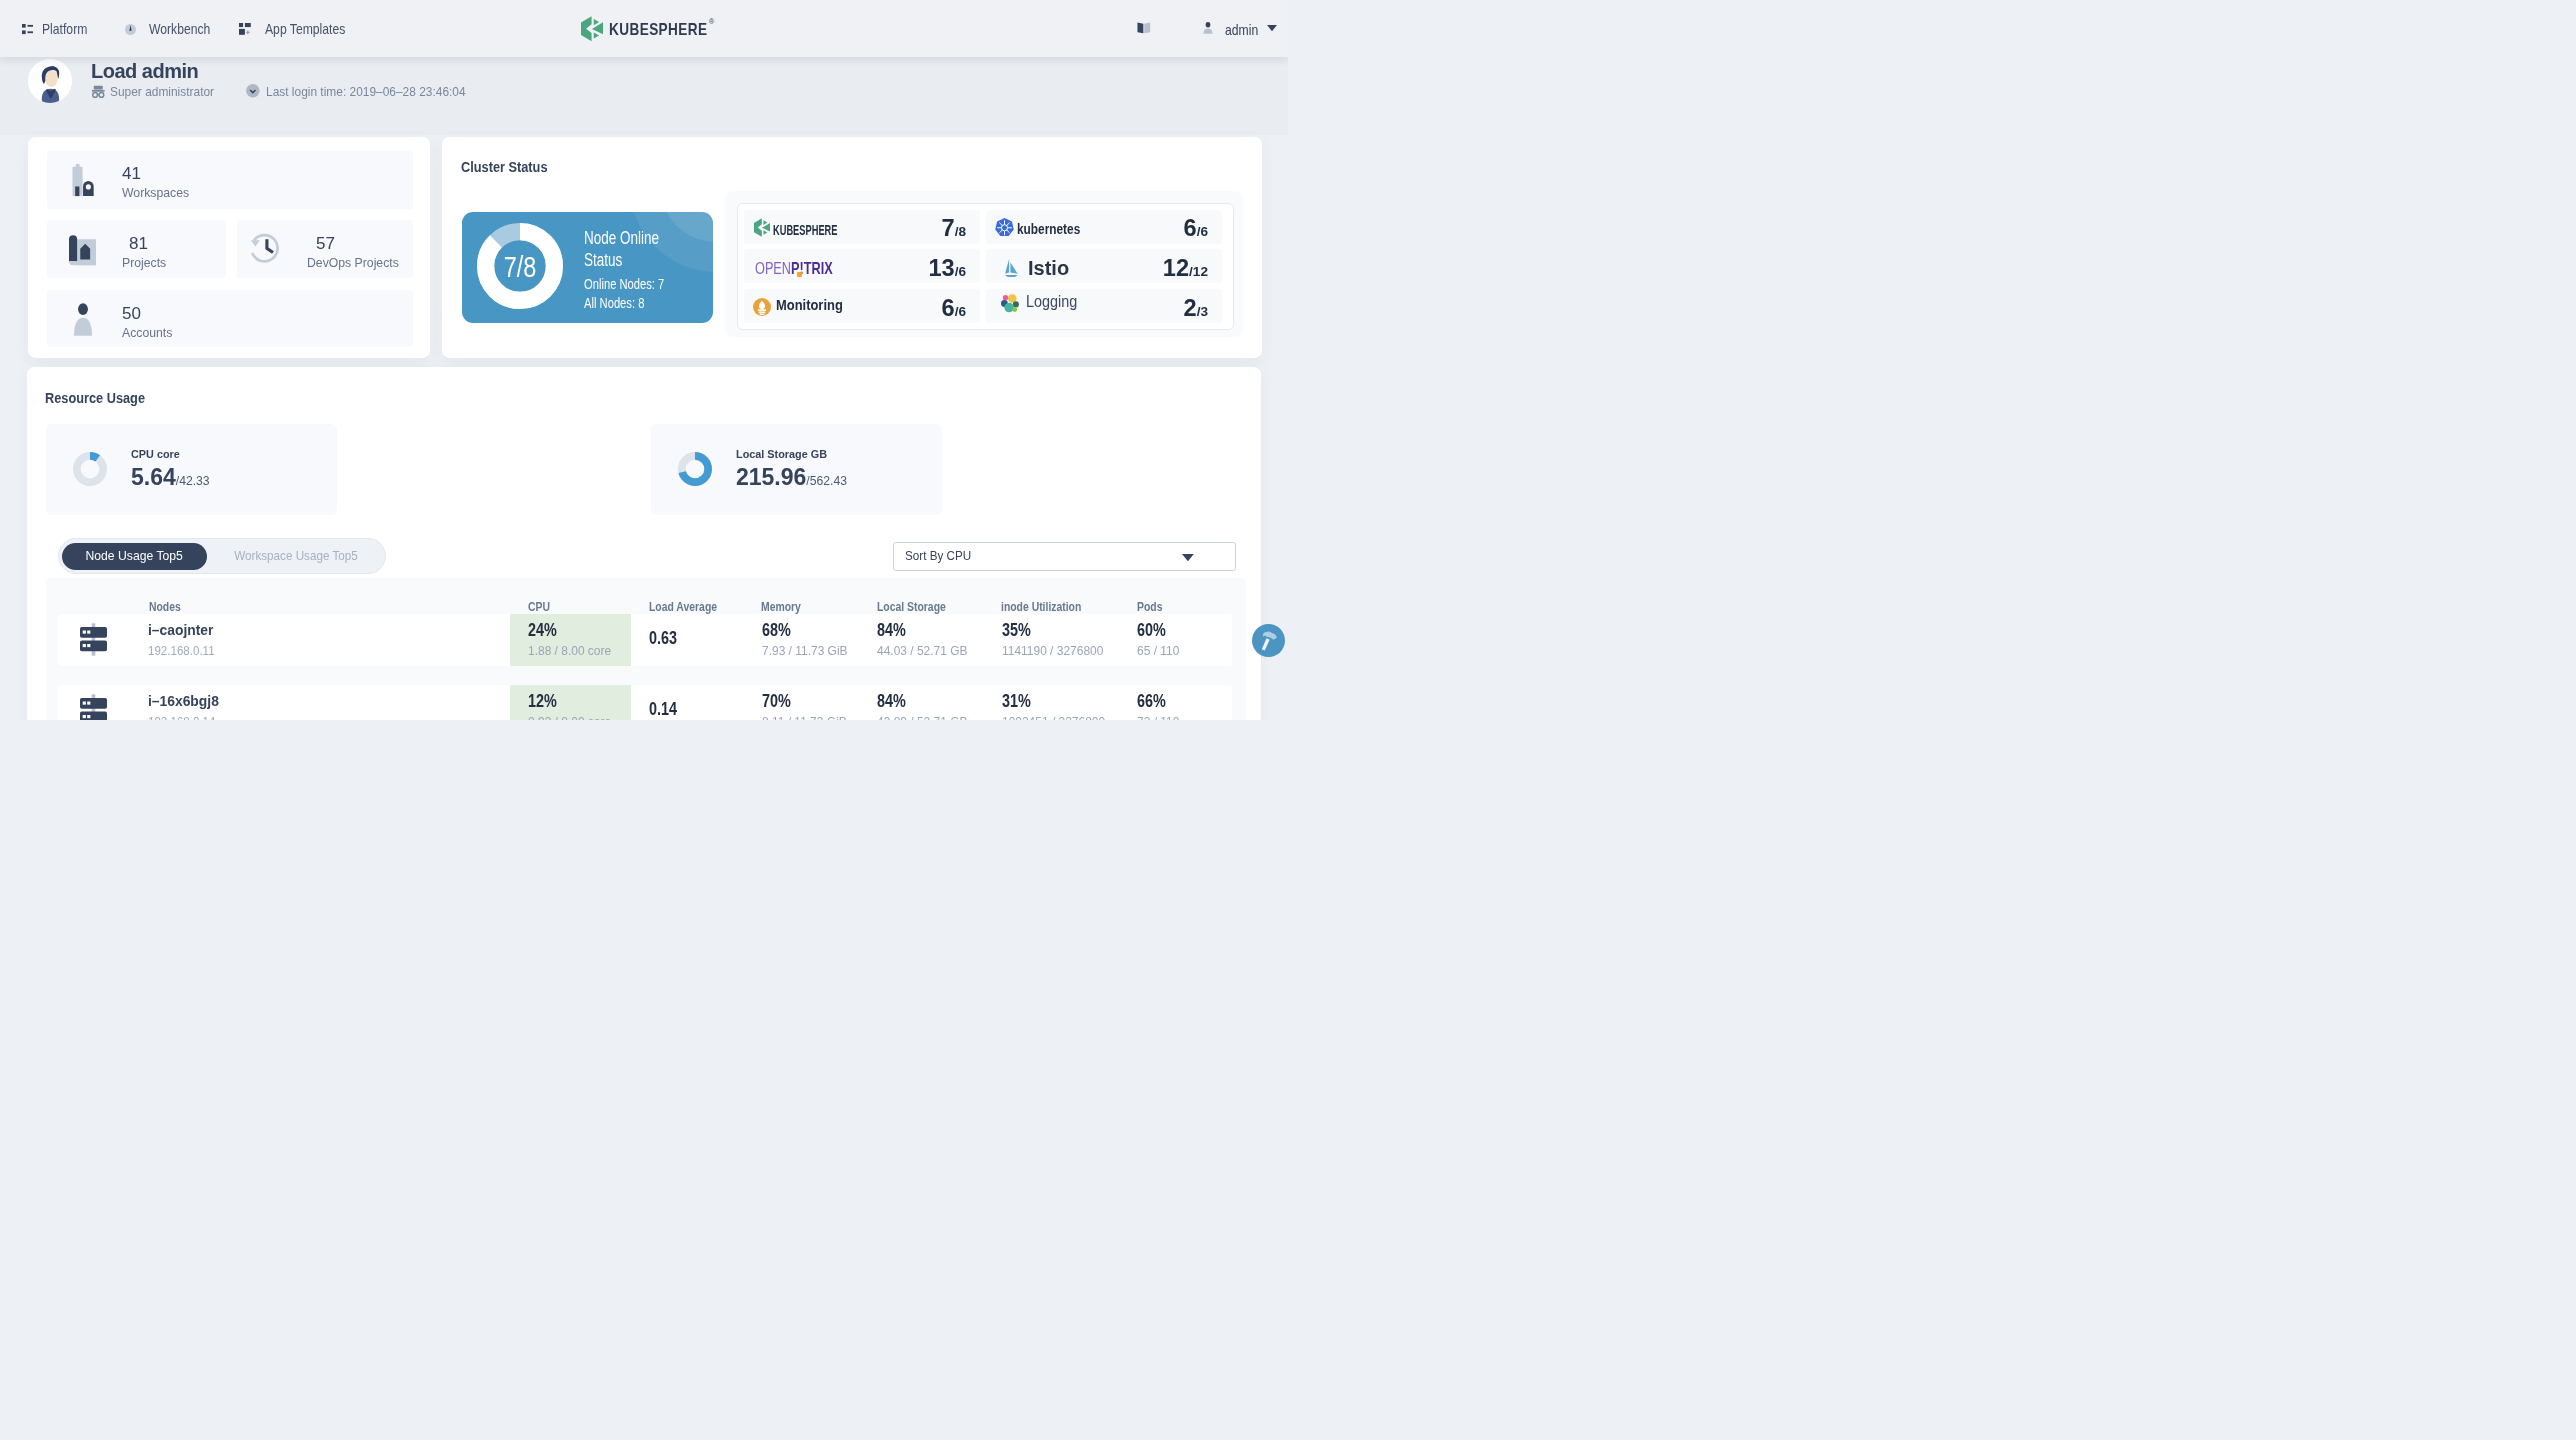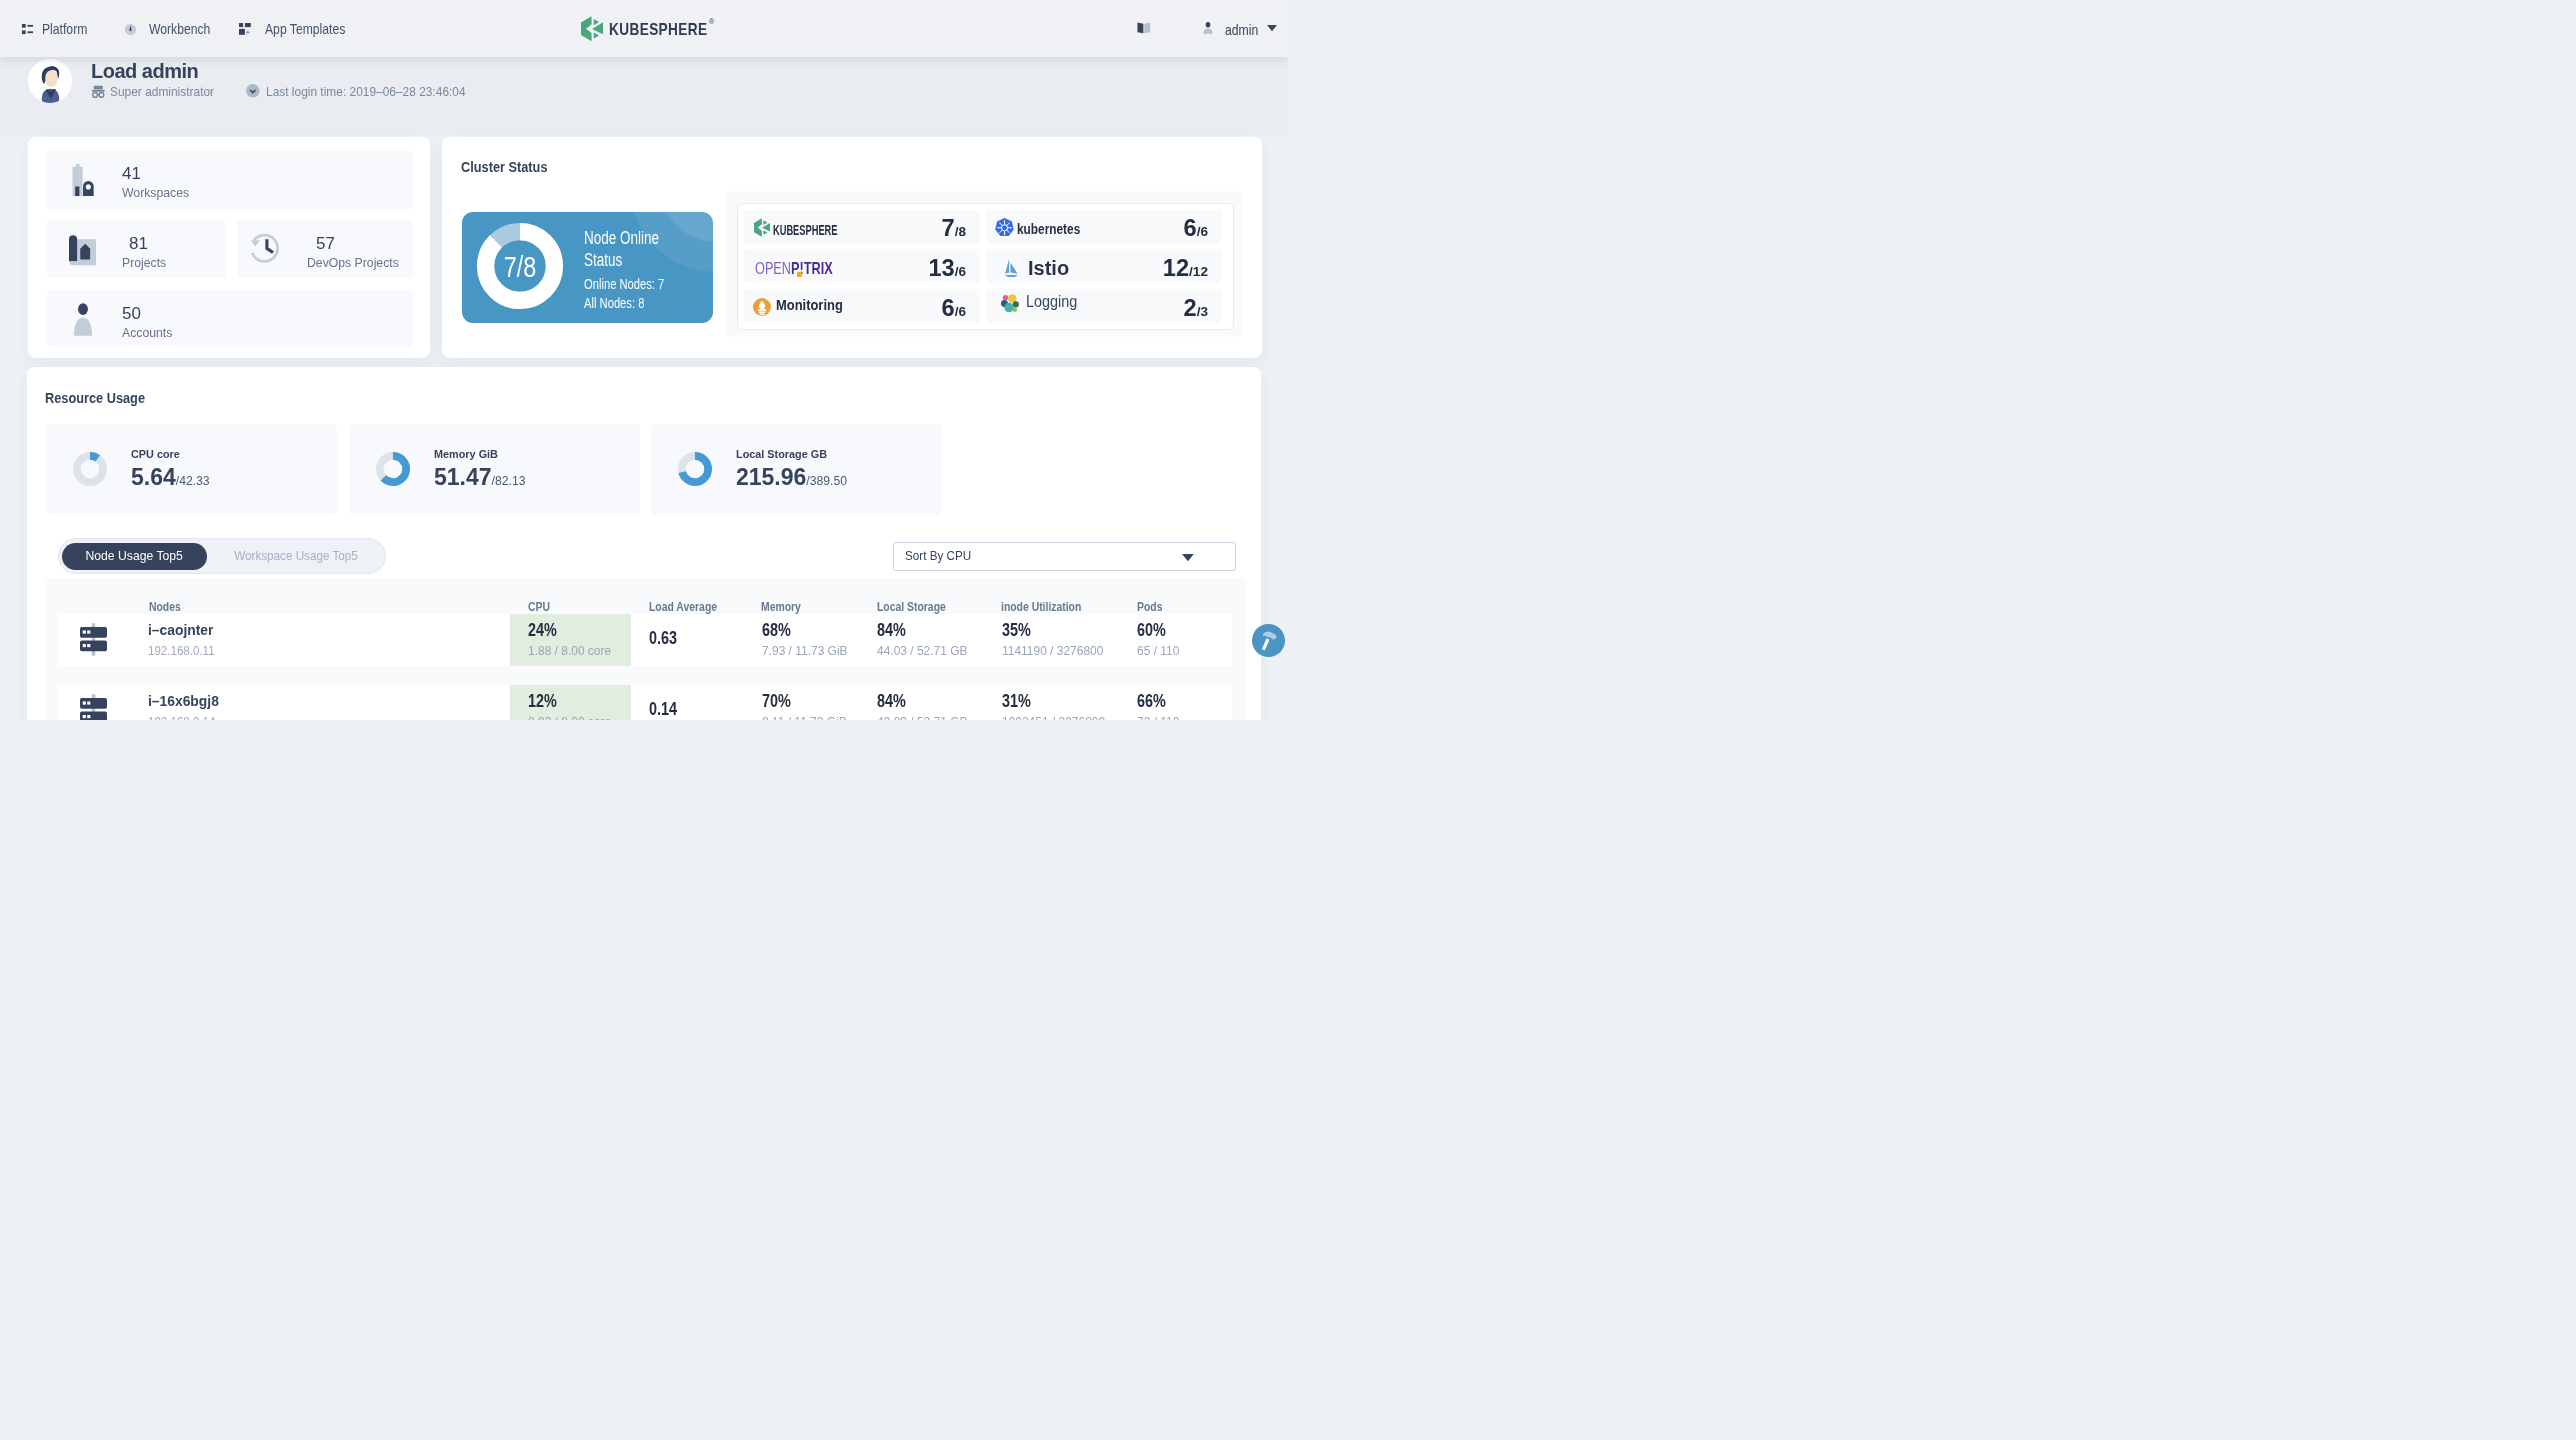--- a/index.html
+++ b/index.html
@@ -261,35 +261,27 @@
   <div class="sec-title" style="left:45px;top:390px">Resource Usage</div>
 
   <div class="stat" style="left:46px">
     <svg class="abs" style="left:27px;top:28px" width="34" height="34" viewBox="0 0 38 38">
       <circle cx="19" cy="19" r="14.7" fill="none" stroke="#dde3ea" stroke-width="8.6"></circle>
       <circle cx="19" cy="19" r="14.7" fill="none" stroke="#449bd4" stroke-width="8.6" stroke-dasharray="9.3 83.1" transform="rotate(-90 19 19)"></circle>
     </svg>
     <div class="sl">CPU core</div>
     <div class="sv">5.64<small>/42.33</small></div>
   </div>
-  <div class="stat" style="left:349px">
-    <svg class="abs" style="left:27px;top:28px" width="34" height="34" viewBox="0 0 38 38">
-      <circle cx="19" cy="19" r="14.7" fill="none" stroke="#dde3ea" stroke-width="8.6"></circle>
-      <circle cx="19" cy="19" r="14.7" fill="none" stroke="#449bd4" stroke-width="8.6" stroke-dasharray="57.9 34.5" transform="rotate(-90 19 19)"></circle>
-    </svg>
-    <div class="sl">Memory GiB</div>
-    <div class="sv">51.47<small>/82.13</small></div>
-  </div>
   <div class="stat" style="left:651px">
     <svg class="abs" style="left:27px;top:28px" width="34" height="34" viewBox="0 0 38 38">
       <circle cx="19" cy="19" r="14.7" fill="none" stroke="#dde3ea" stroke-width="8.6"></circle>
       <circle cx="19" cy="19" r="14.7" fill="none" stroke="#449bd4" stroke-width="8.6" stroke-dasharray="65.3 27.1" transform="rotate(-90 19 19)"></circle>
     </svg>
     <div class="sl">Local Storage GB</div>
-    <div class="sv">215.96<small>/389.50</small></div>
+    <div class="sv">215.96<small>/562.43</small></div>
   </div>
 
   <div class="tabs">
     <div class="pill-dark">Node Usage Top5</div>
     <div class="pill-light" style="left:151px">Workspace Usage Top5</div>
   </div>
   <div class="select">
     <span>Sort By CPU</span>
     <svg class="abs" style="left:288px;top:11px" width="11.8" height="7.3" viewBox="0 0 13 8">
       <path d="M0 0 H13 L6.5 8 Z" fill="#36435c"></path>

